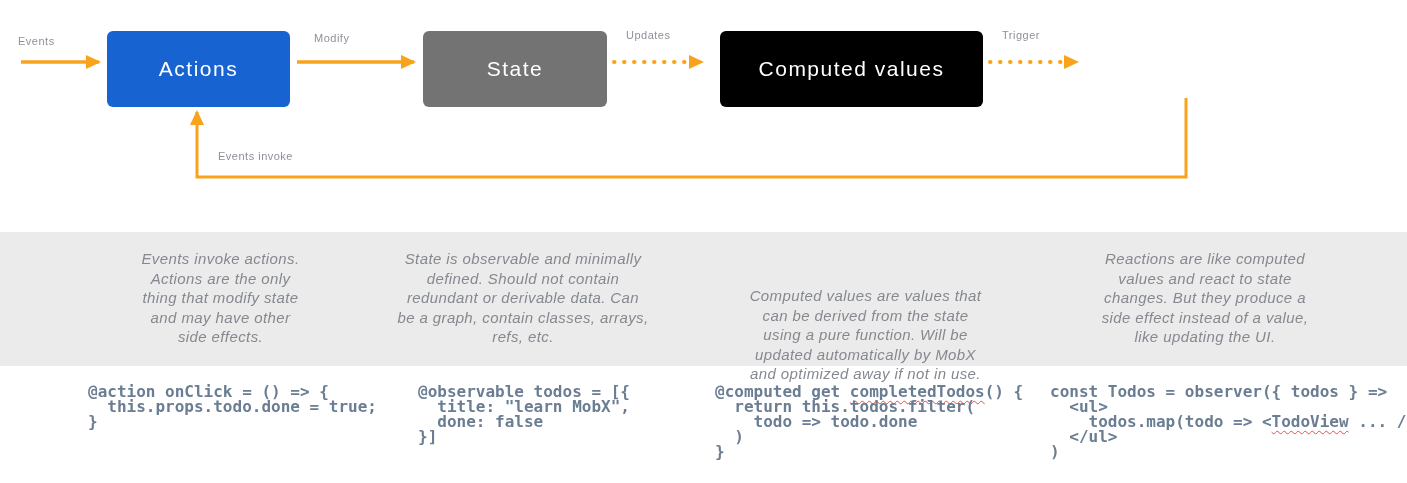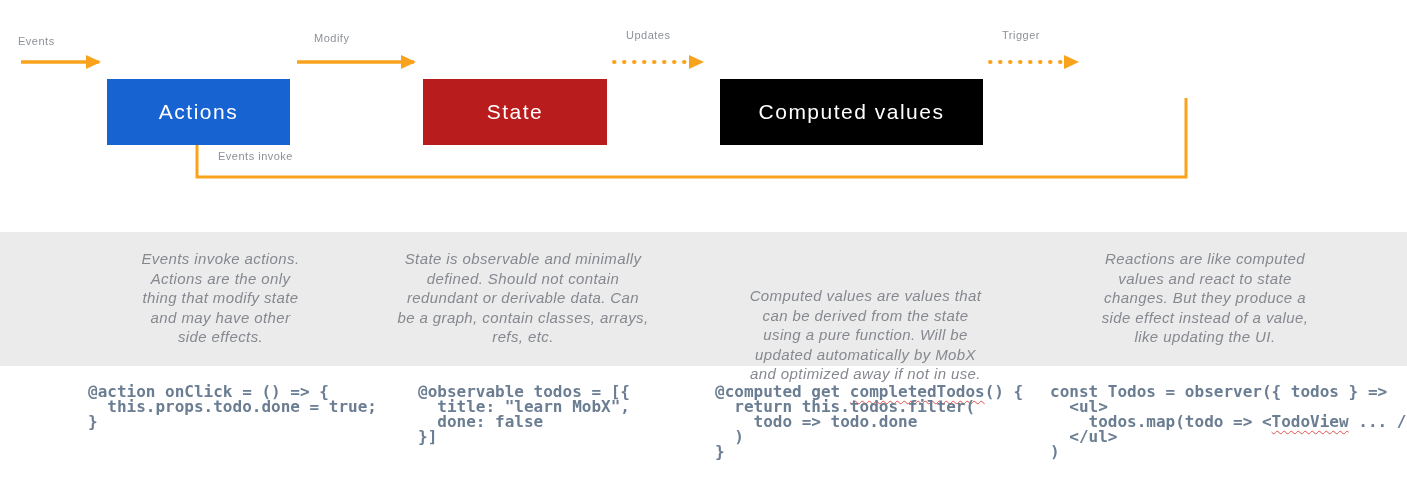--- a/index.html
+++ b/index.html
@@ -17,27 +17,27 @@
   
   .diagram { position: absolute; left: 0; top: 0; width: 1407px; height: 232px; }
   .arrows  { position: absolute; left: 0; top: 0; }
 
   .arrow-solid  { stroke: #f9a31d; stroke-width: 3.5; fill: none; }
   .arrow-dotted { stroke: #f9a31d; stroke-width: 4; fill: none;
                   stroke-dasharray: 0.5 9.5; stroke-linecap: round; }
   .arrow-feedback { stroke: #f9a31d; stroke-width: 3; fill: none; }
 
   .node {
-    position: absolute; top: 31px; height: 66px;
-    border-radius: 0; color: #ffffff;
+    position: absolute; top: 31px; height: 76px;
+    border-radius: 6px; color: #ffffff;
     display: flex; align-items: center; justify-content: center;
-    font-size: 21px; letter-spacing: 1.5px; font-weight: 400; margin-top: 48px;
+    font-size: 21px; letter-spacing: 1.5px; font-weight: 400;
   }
   .node-actions   { left: 107px;  width: 183px; background: #1763d2; }
-  .node-state     { left: 423px;  width: 184px; background: #b91c1c; }
+  .node-state     { left: 423px;  width: 184px; background: #737373; }
   .node-computed  { left: 720px;  width: 263px; background: #000000; }
   .node-reactions { left: 1095px; width: 182px; background: #f4ae63; }
 
   .edge-label {
     position: absolute; color: #8d9199;
     font-size: 11px; letter-spacing: 0.5px;
   }
   .lbl-events        { left: 18px;   top: 35px; }
   .lbl-modify        { left: 314px;  top: 32px; }
   .lbl-updates       { left: 626px;  top: 29px; }

